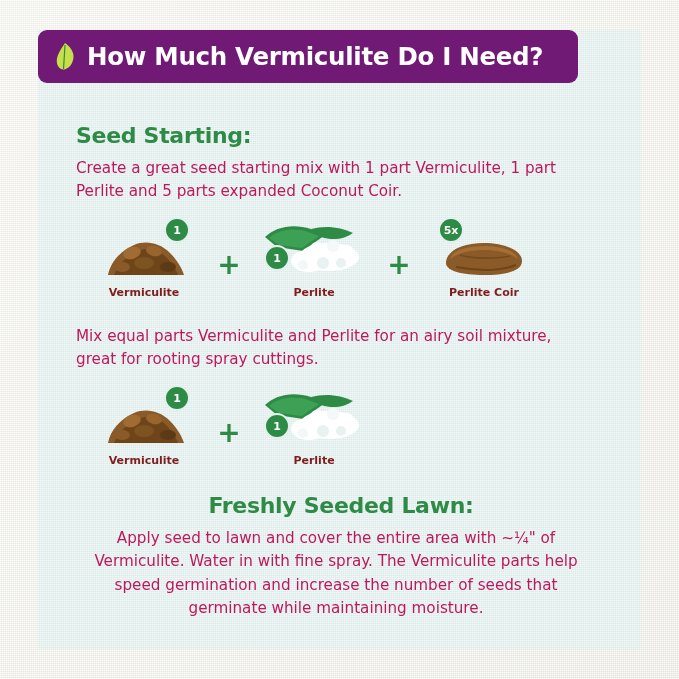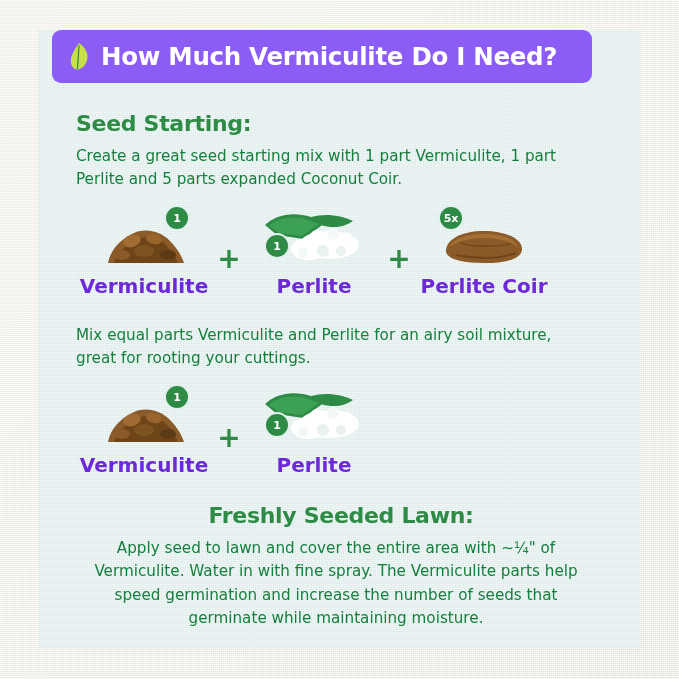--- a/index.html
+++ b/index.html
@@ -36,25 +36,25 @@
   .card-inner {
     position: absolute;
     inset: 0;
     background:
       repeating-linear-gradient(0deg, rgba(255,255,255,0.30) 0px, rgba(255,255,255,0.30) 1px, rgba(0,0,0,0.010) 1px, rgba(0,0,0,0.010) 2px),
       repeating-linear-gradient(90deg, rgba(255,255,255,0.28) 0px, rgba(255,255,255,0.28) 1px, rgba(0,0,0,0.010) 1px, rgba(0,0,0,0.010) 2px);
     pointer-events: none;
   }
   .header {
     position: absolute;
-    left: 52px;
+    left: 38px;
     top: 30px;
     width: 540px;
     height: 53px;
-    background: #8b5cf6;
+    background: #701a75;
     border-radius: 9px;
     display: flex;
     align-items: center;
     padding-left: 14px;
     box-sizing: border-box;
   }
   .leaf-icon {
     width: 26px;
     height: 30px;
     margin-right: 9px;
@@ -77,28 +77,28 @@
   }
   .section-title {
     color: #2e8b45;
     font-size: 22px;
     font-weight: bold;
     font-family: "DejaVu Sans", sans-serif;
     letter-spacing: -0.3px;
     margin: 0 0 9px 0;
   }
   .section-body {
-    color: #15803d;
+    color: #be185d;
     font-size: 15.2px;
     line-height: 1.52;
     font-family: "DejaVu Sans", sans-serif;
     margin: 0;
     max-width: 520px;
   }
-  .sec-gap-1 { margin-top: 4px; }
+  .sec-gap-1 { margin-top: 16px; }
   .sec-gap-2 { margin-top: 26px; }
   .sec-gap-3 { margin-top: 26px; text-align: center; }
 
   .ingredient-row {
     display: flex;
     align-items: flex-start;
     margin-top: 12px;
   }
   .ingredient {
     width: 136px;
@@ -106,22 +106,22 @@
     position: relative;
   }
   .ing-art {
     height: 64px;
     position: relative;
     display: flex;
     align-items: flex-end;
     justify-content: center;
   }
   .ing-label {
-    color: #6d28d9;
-    font-size: 20px;
+    color: #7f1d1d;
+    font-size: 11px;
     font-weight: bold;
     font-family: "DejaVu Sans", sans-serif;
     margin-top: 7px;
     display: block;
   }
   .plus {
     width: 34px;
     color: #2e8b45;
     font-size: 28px;
     font-weight: bold;
@@ -226,21 +226,21 @@
           </svg>
           <div class="badge badge-coir">5x</div>
         </div>
         <span class="ing-label">Perlite Coir</span>
       </div>
 
     </div>
   </div>
 
   <div class="sec-gap-2">
-    <p class="section-body">Mix equal parts Vermiculite and Perlite for an airy soil mixture, great for rooting your cuttings.</p>
+    <p class="section-body">Mix equal parts Vermiculite and Perlite for an airy soil mixture, great for rooting spray cuttings.</p>
 
     <div class="ingredient-row">
 
       <div class="ingredient">
         <div class="ing-art">
           <svg width="92" height="56" viewBox="0 0 92 56">
             <path d="M10 52 C12 40, 22 28, 36 22 C48 17, 62 20, 72 30 C80 38, 84 46, 86 52 Z" fill="#8a5a28"></path>
             <path d="M16 52 C20 42, 28 33, 40 28 C50 24, 60 26, 68 34 C74 40, 78 47, 80 52 Z" fill="#6e4419"></path>
             <ellipse cx="34" cy="30" rx="9" ry="6" fill="#a06c33" transform="rotate(-18 34 30)"></ellipse>
             <ellipse cx="56" cy="28" rx="8" ry="5" fill="#9a652d" transform="rotate(12 56 28)"></ellipse>

